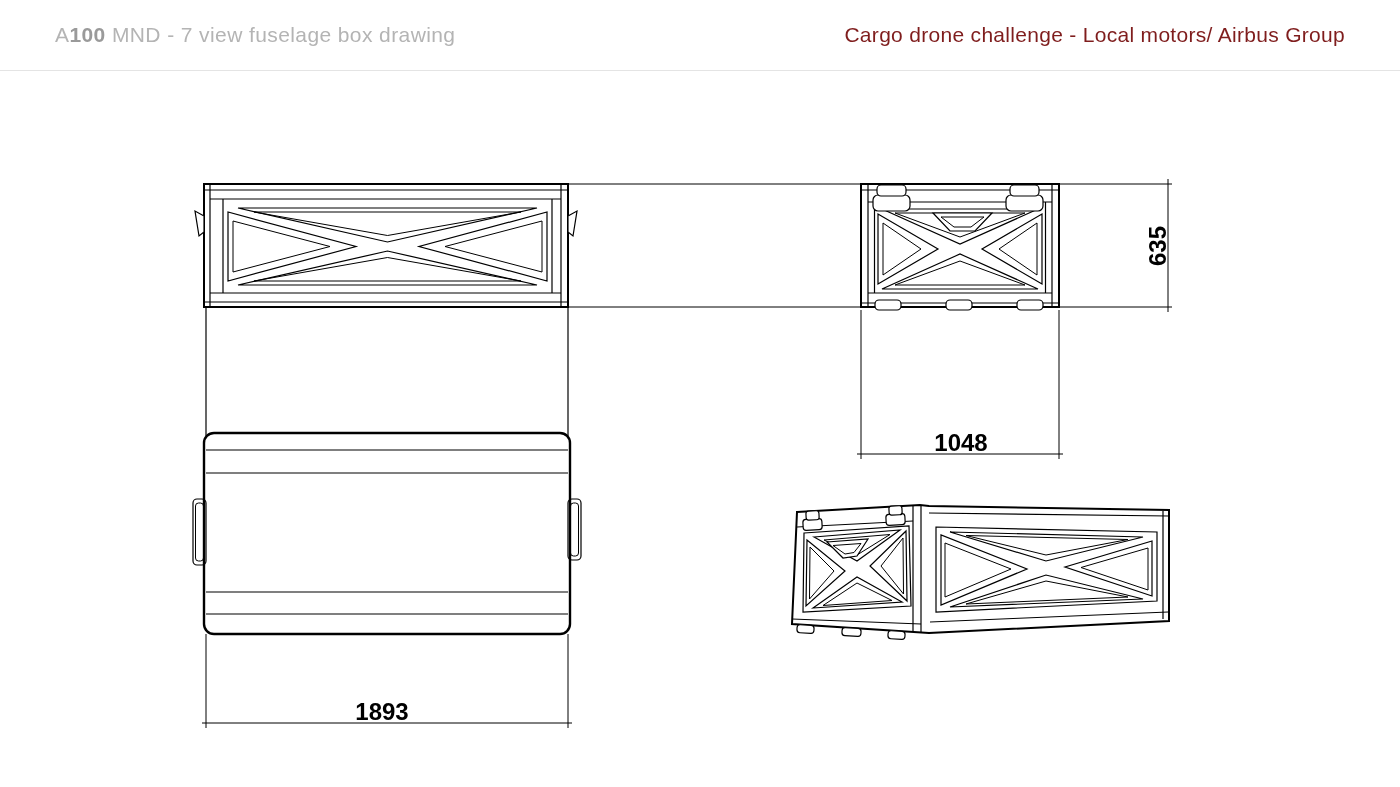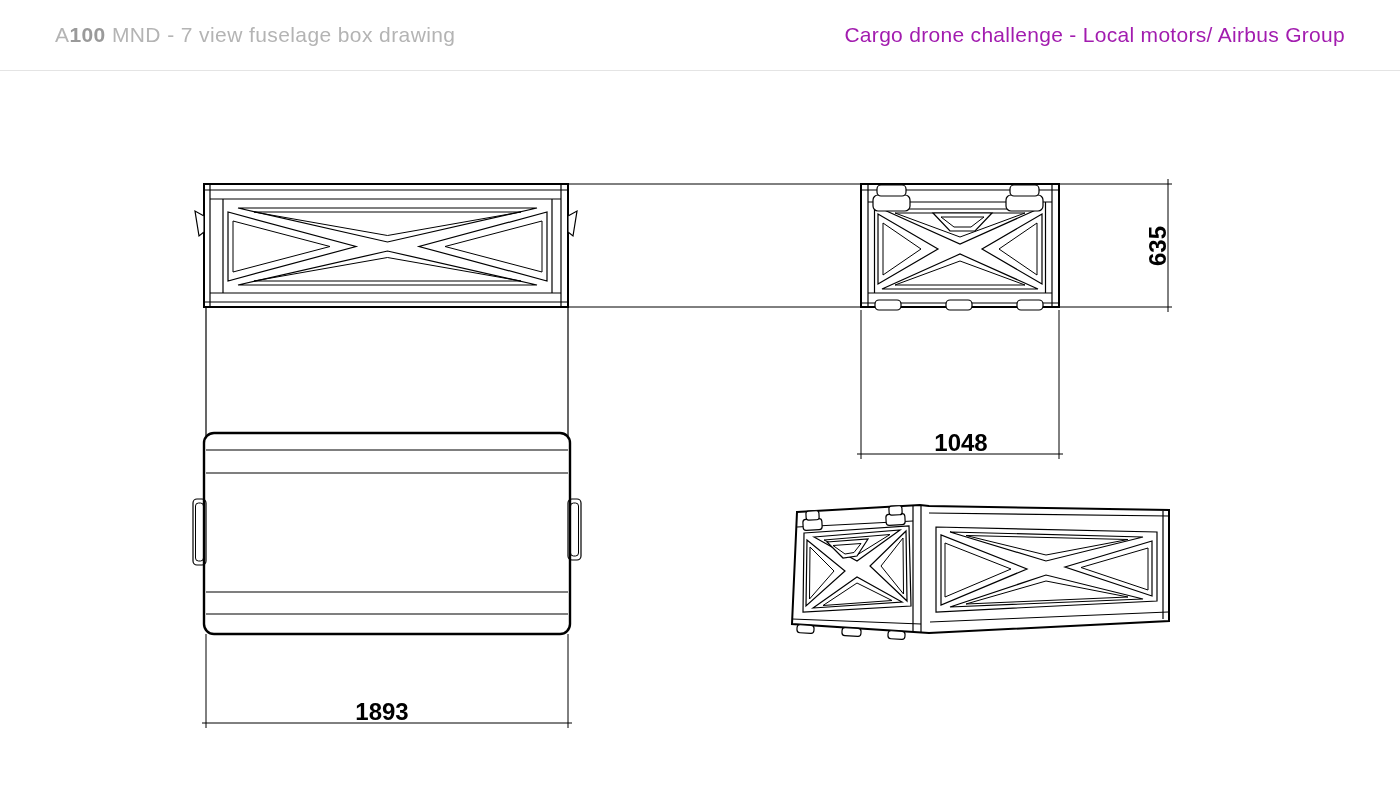--- a/index.html
+++ b/index.html
@@ -1,21 +1,21 @@
 <!DOCTYPE html>
 <html><head>
 <meta charset="utf-8">
 <style>
   html,body{margin:0;padding:0;background:#fff;overflow:hidden;}
   body{width:1400px;height:787px;position:relative;font-family:"Liberation Sans",sans-serif;}
   .hdr{position:absolute;top:0;left:0;width:1400px;height:71px;border-bottom:1px solid #e4e4e4;
        display:flex;justify-content:space-between;align-items:center;box-sizing:border-box;padding:0 55px;}
   .hdr-left{font-size:21px;font-weight:200;color:#b4b4b4;letter-spacing:.4px;white-space:pre;}
   .hdr-left b{font-weight:700;color:#9a9a9a;margin-top:32px;}
-  .hdr-right{font-size:21px;font-weight:200;color:#a21caf;letter-spacing:.3px;}
+  .hdr-right{font-size:21px;font-weight:200;color:#7f1d1d;letter-spacing:.3px;}
   svg{position:absolute;top:72px;left:0;}
   .s2{fill:none;stroke:#000;stroke-width:2;}
   .s25{fill:none;stroke:#000;stroke-width:2.4;}
   .s1{fill:none;stroke:#000;stroke-width:1.2;}
   .sthin{fill:none;stroke:#000;stroke-width:1;}
   .wfill{fill:#fff;stroke:#000;stroke-width:1.2;}
   .dimtxt{font-family:"Liberation Sans",sans-serif;font-size:24px;font-weight:bold;fill:#000;}
 </style>
 </head>
 <body>

